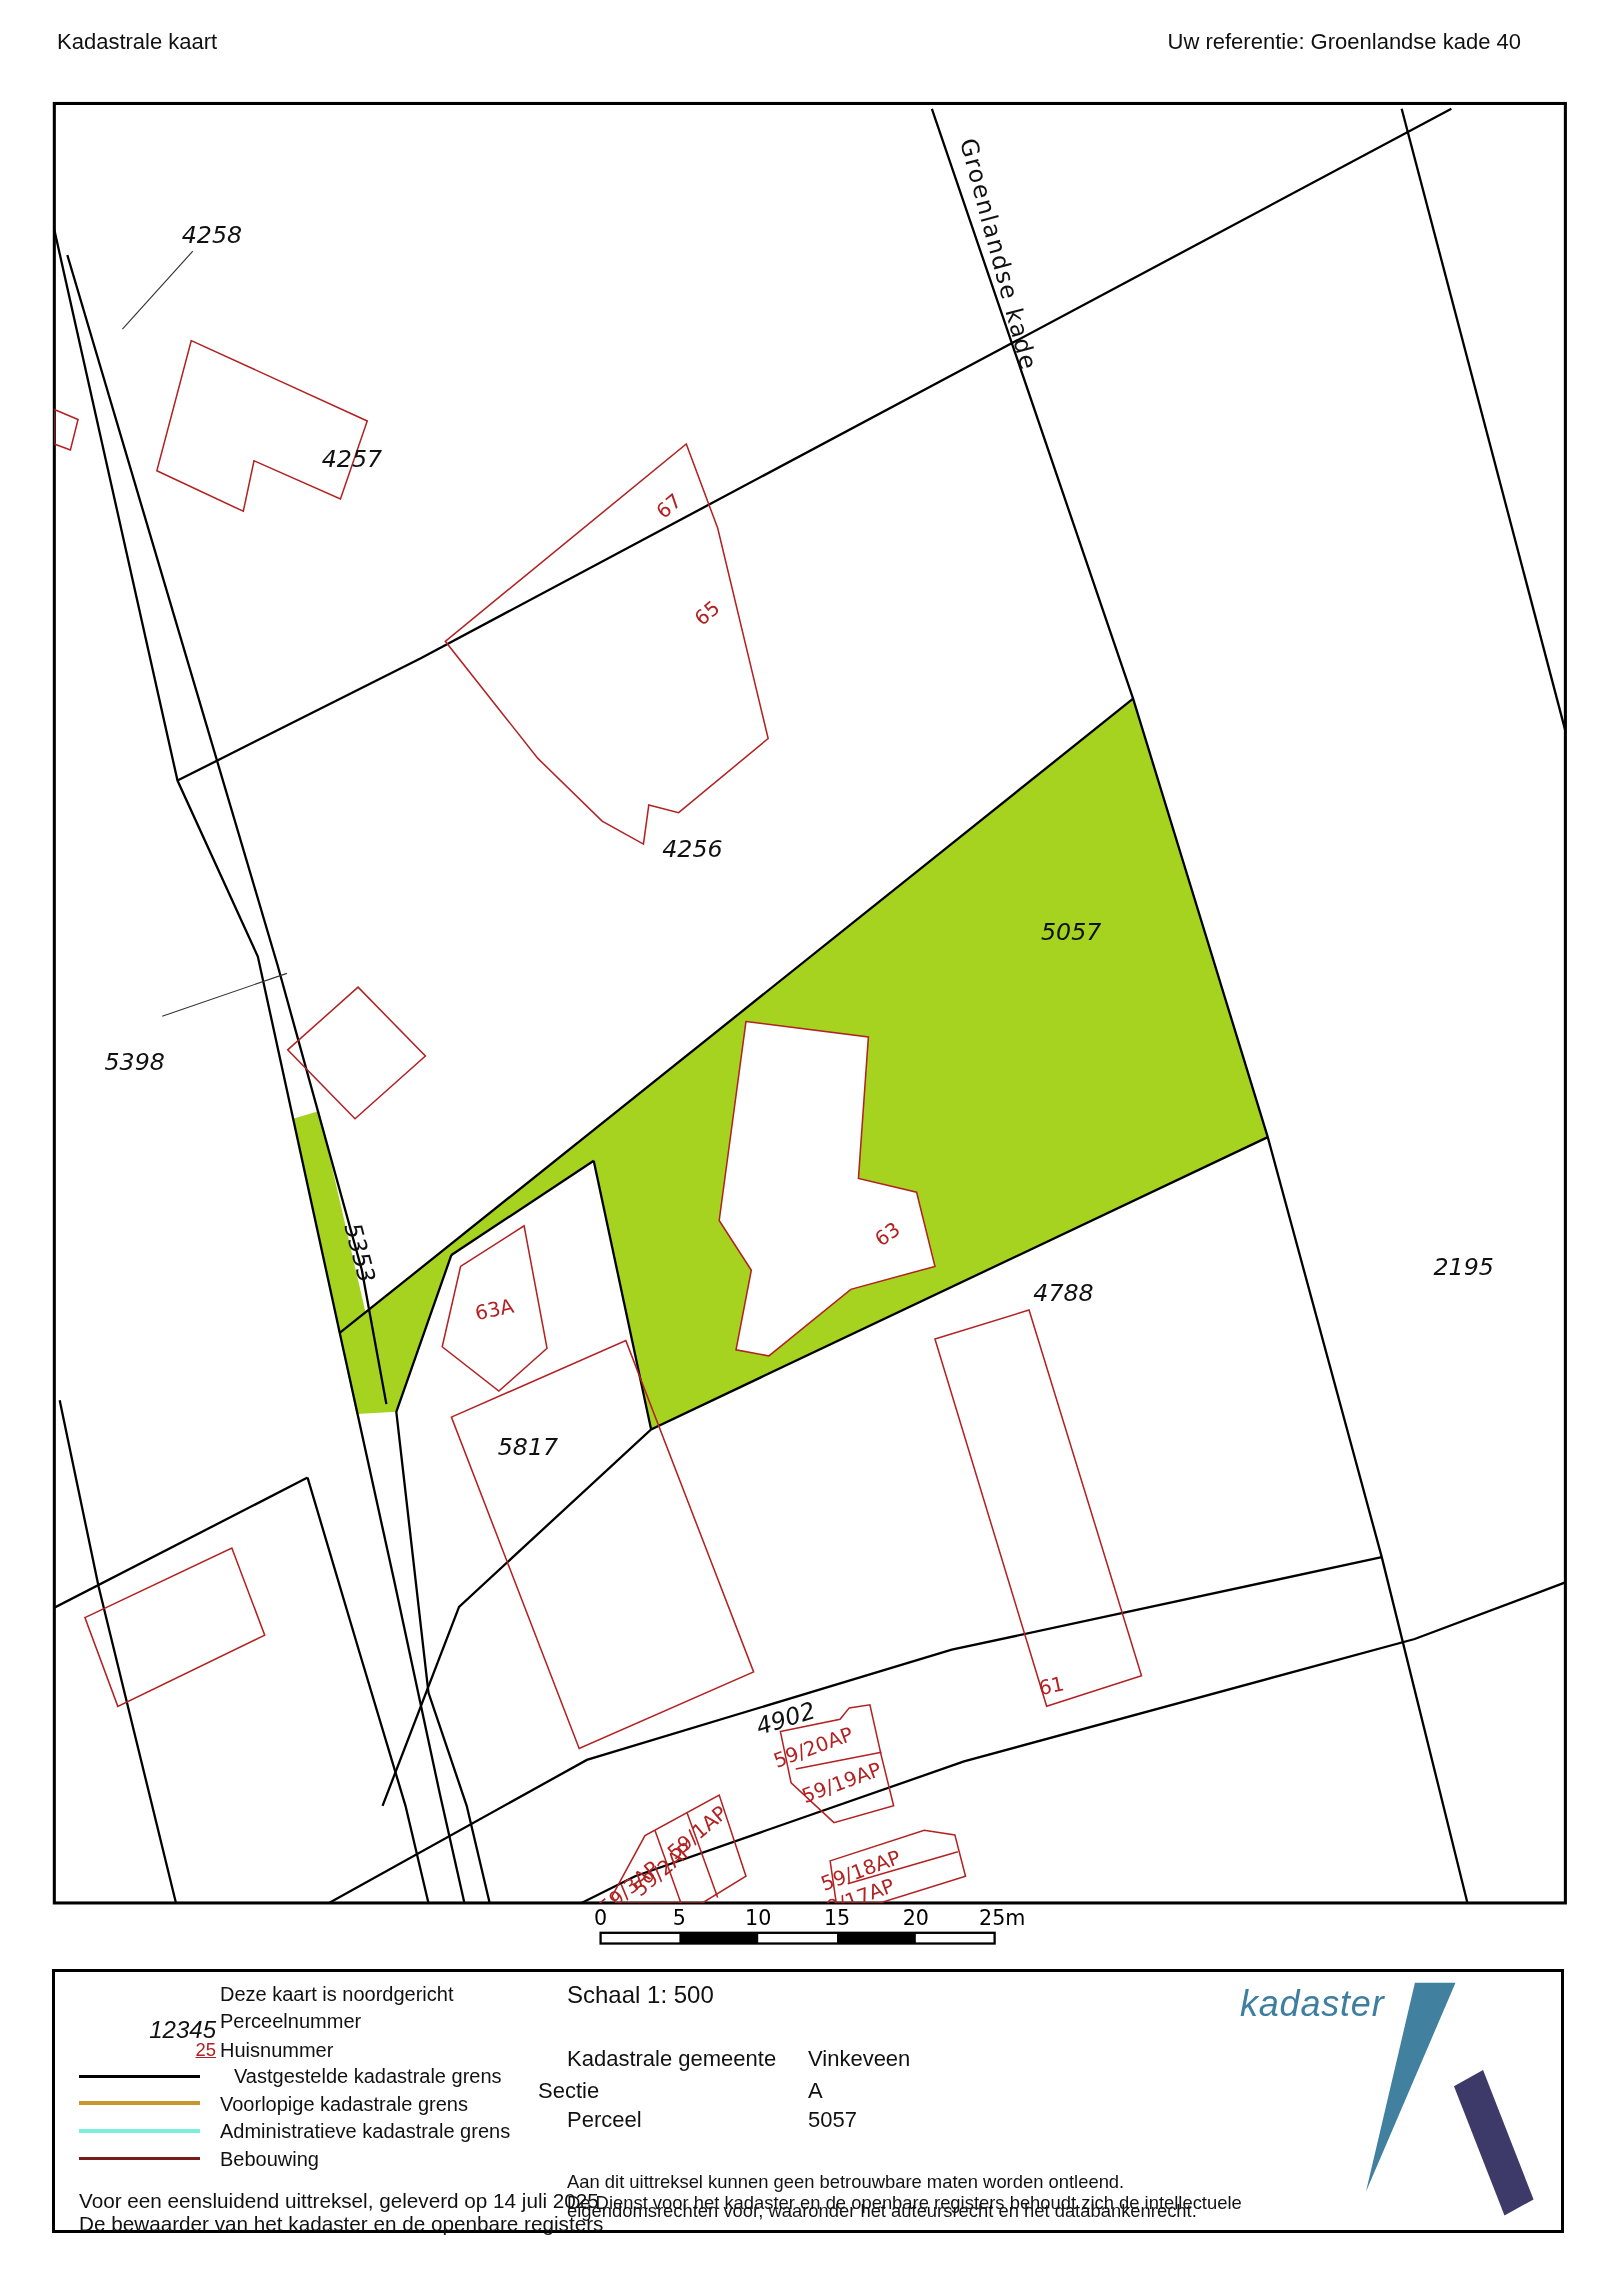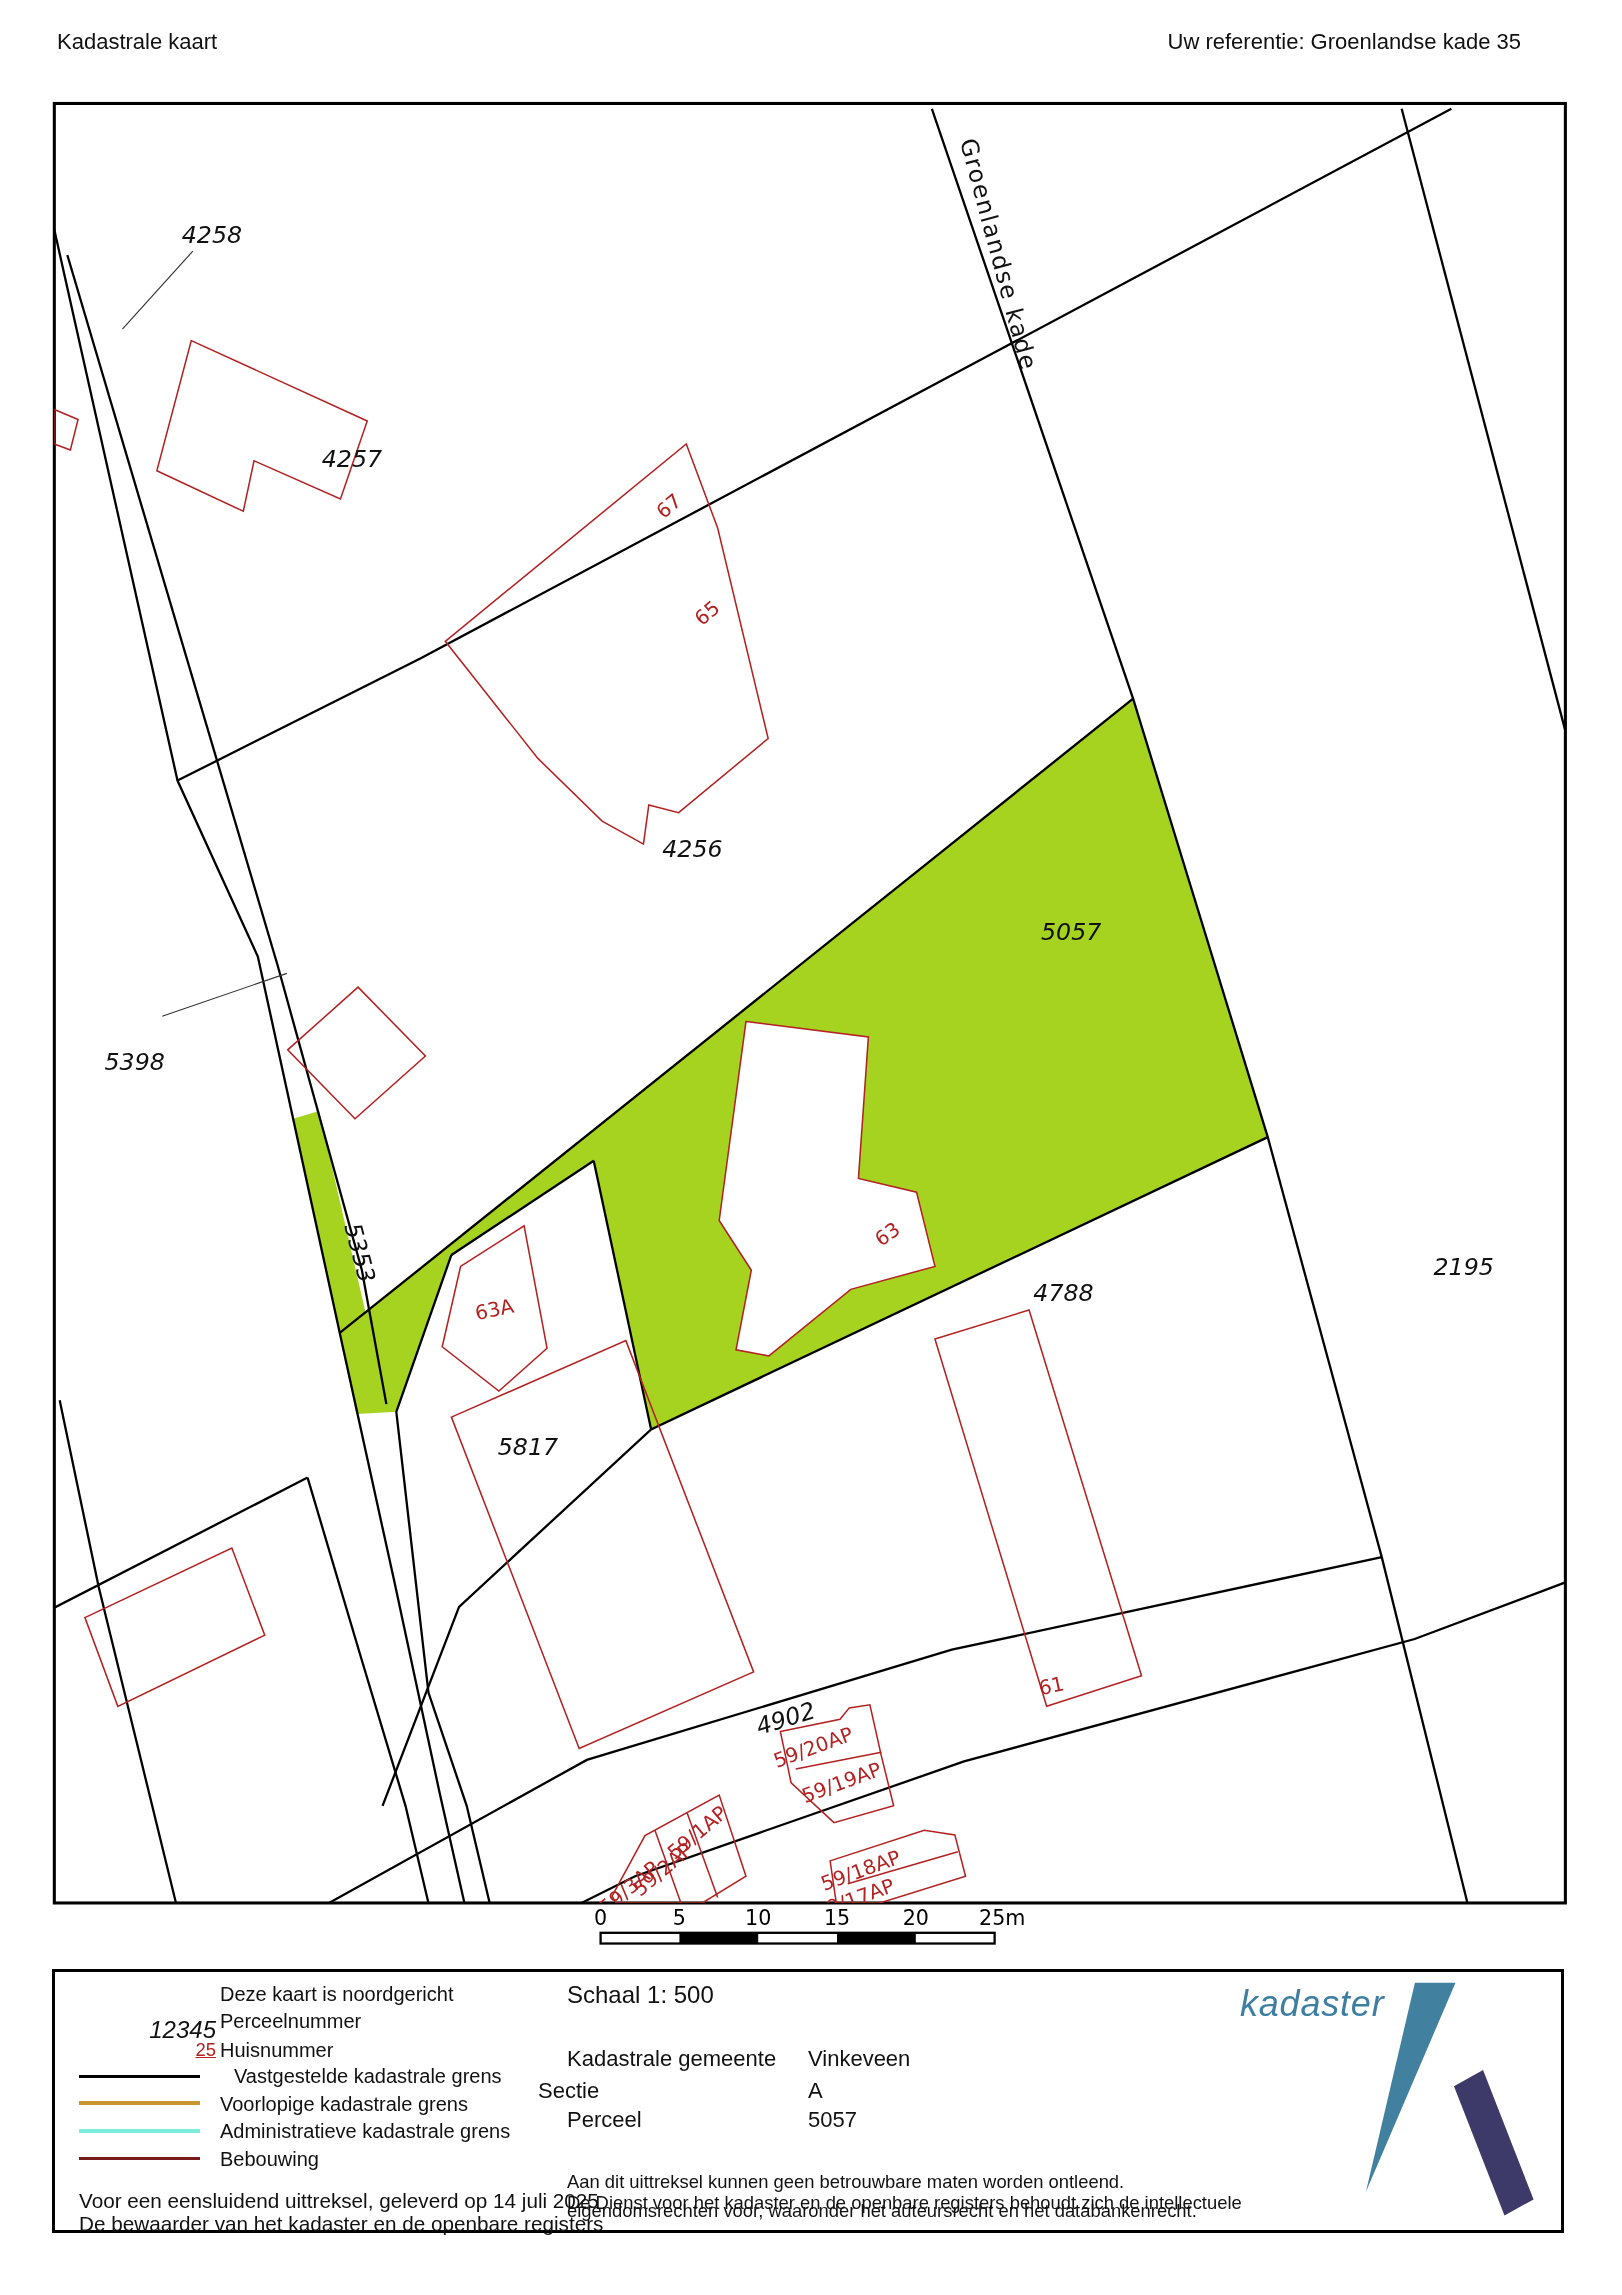--- a/index.html
+++ b/index.html
@@ -24,21 +24,21 @@
   .inforow{font-size:22px;}
   .discl{font-size:18.4px;}
   .kadtext{font-size:36px;font-style:italic;font-weight:500;letter-spacing:0.8px;}
 </style>
 </head>
 <body>
 
 <div class="page">
 
   <div class="hdr" id="hdr-title">Kadastrale kaart</div>
-  <div class="hdr" id="hdr-ref">Uw referentie: Groenlandse kade 35</div>
+  <div class="hdr" id="hdr-ref">Uw referentie: Groenlandse kade 40</div>
 
   <svg width="1622" height="1959" viewBox="0 0 2120 2560" style="position:absolute;left:0;top:0;">
     <defs>
       <clipPath id="mapclip">
           <rect x="71" y="135" width="1975" height="2352"></rect>
         </clipPath>
     </defs>
 
     <rect x="71" y="135" width="1975" height="2352" fill="#ffffff" stroke="#000" stroke-width="4"></rect>
 

